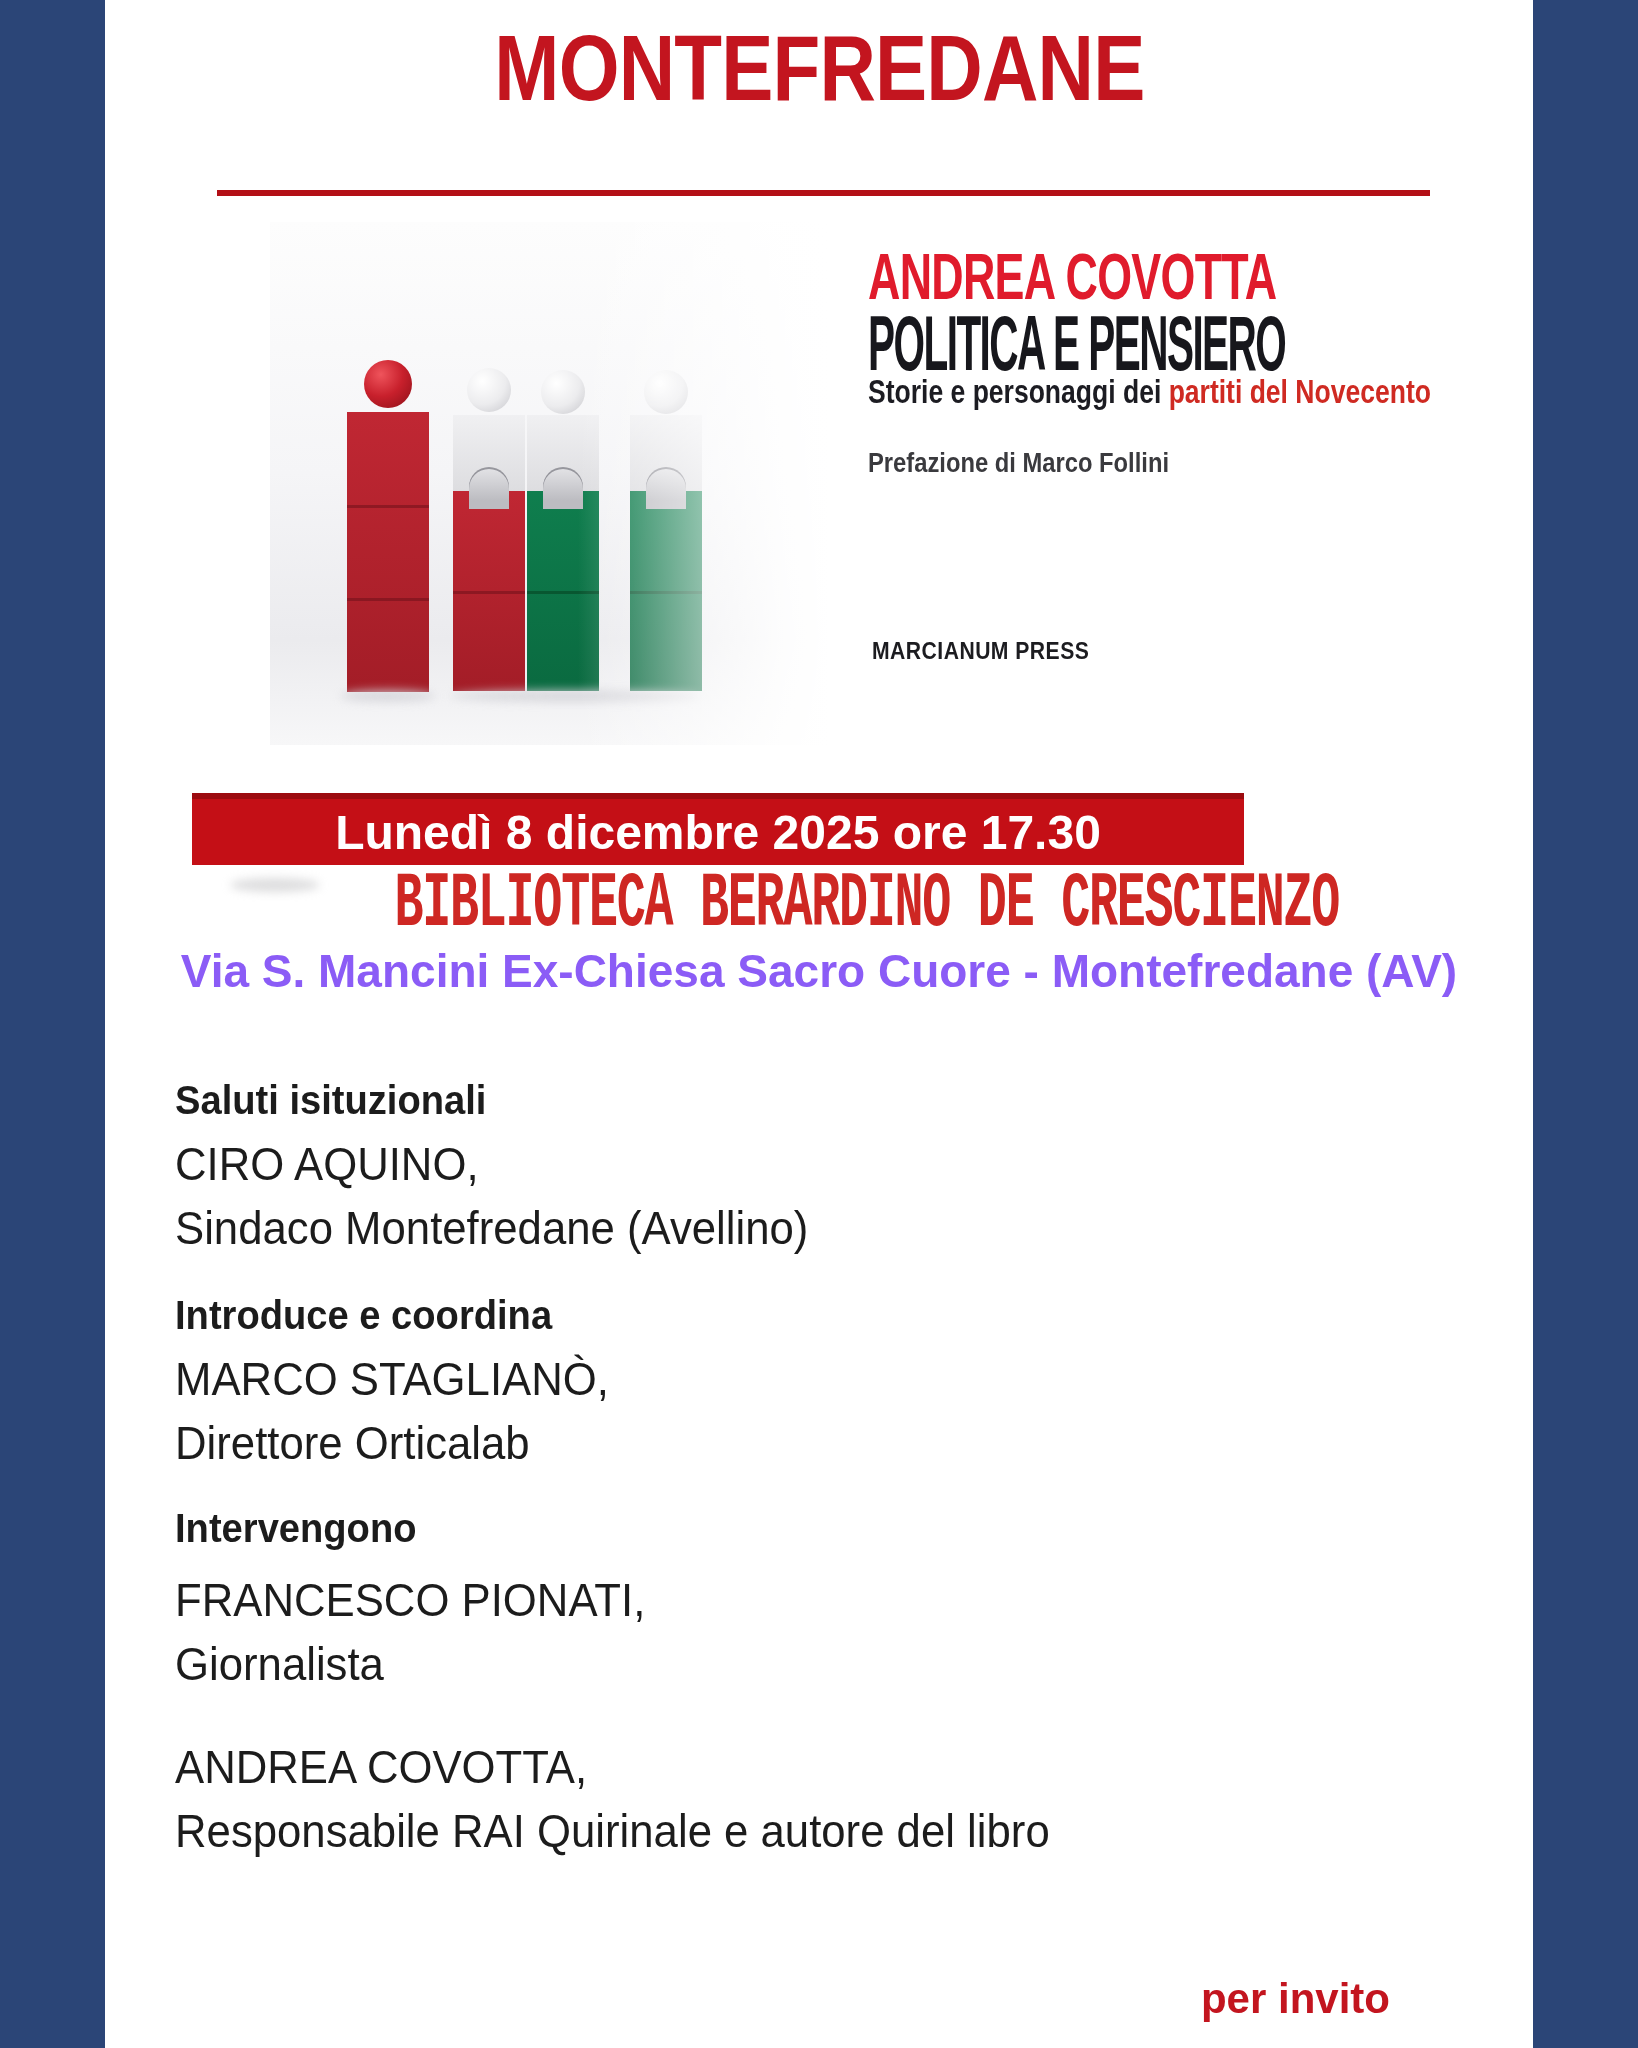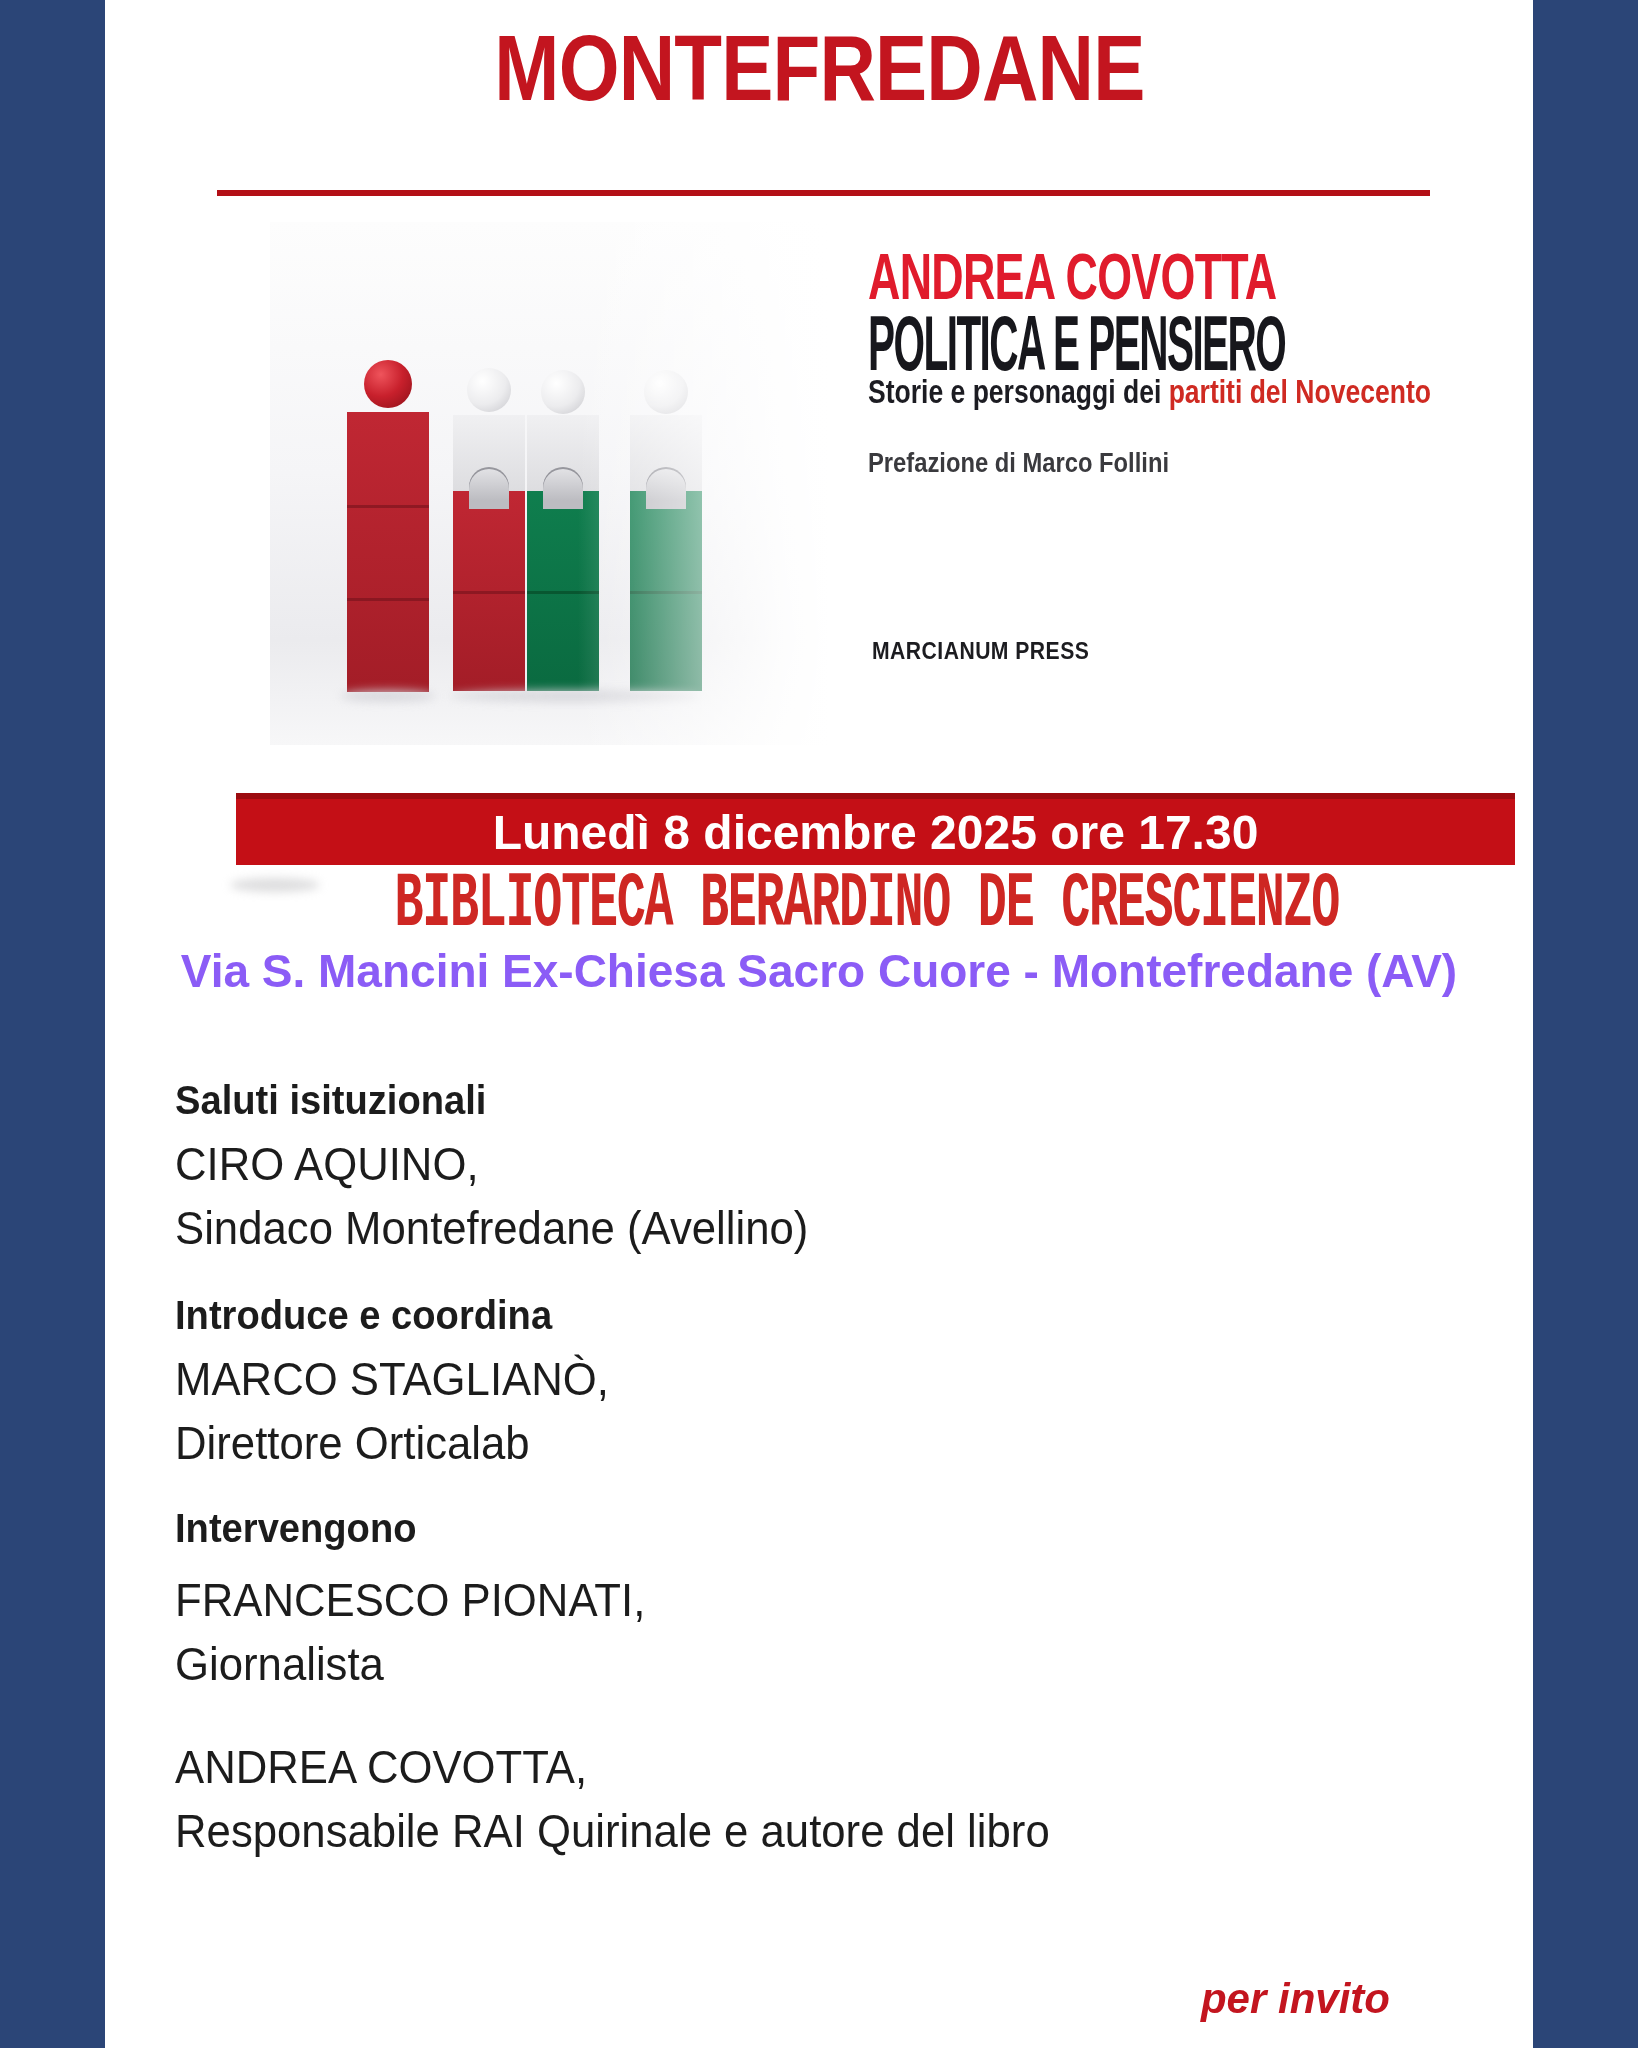--- a/index.html
+++ b/index.html
@@ -51,41 +51,41 @@
     color:#17171c;letter-spacing:-3px;transform:scaleX(0.52);transform-origin:left top;white-space:nowrap;}
   .cover-subtitle{position:absolute;left:868px;top:372px;font-size:34px;font-weight:bold;
     color:#1c1c22;transform:scaleX(0.78);transform-origin:left top;white-space:nowrap;}
   .cover-subtitle .red-part{color:#cf2a22;}
   .cover-preface{position:absolute;left:868px;top:448px;font-size:27px;font-weight:bold;
     color:#3a3a3e;transform:scaleX(0.88);transform-origin:left top;white-space:nowrap;}
   .cover-publisher{position:absolute;left:872px;top:638px;font-size:23px;font-weight:bold;
     color:#1c1c20;letter-spacing:.5px;transform:scaleX(0.92);transform-origin:left top;white-space:nowrap;}
 
   
-  .date-banner{position:absolute;left:192px;top:793px;width:1279px;height:72px;
+  .date-banner{position:absolute;left:192px;top:793px;width:1052px;height:72px;
     background:#c40f16;border-top:6px solid #9c0b10;box-sizing:border-box;
-    display:flex;align-items:center;justify-content:center;margin-left:44px;}
+    display:flex;align-items:center;justify-content:center;}
   .date-banner-text{color:#ffffff;font-size:48px;font-weight:bold;white-space:nowrap;}
   .venue-wrap{position:absolute;left:105px;right:105px;top:860px;text-align:right;font-family:Liberation Mono, monospace;}
   .venue-text{display:inline-block;font-size:78px;font-weight:bold;color:#ce2723;
     letter-spacing:-2px;transform:scaleX(0.62);transform-origin:center top;white-space:nowrap;}
   .smudge{position:absolute;left:230px;top:878px;width:90px;height:14px;border-radius:50%;
     background:#c2c2c4;filter:blur(5px);opacity:.55;}
   .address-wrap{position:absolute;left:105px;right:105px;top:944px;text-align:center;}
   .address-text{display:inline-block;font-size:46px;font-weight:bold;color:#8b5cf6;white-space:nowrap;}
 
   
   .program{position:absolute;left:175px;top:0;width:1300px;color:#1c1c1c;
     transform:scaleX(0.93);transform-origin:left top;}
   .program-section{position:absolute;left:0;}
   .p-heading{font-size:41px;font-weight:bold;line-height:64px;white-space:nowrap;}
   .p-line{font-size:47px;font-weight:normal;line-height:64px;white-space:nowrap;}
   .sec-1{top:1068px;} .sec-2{top:1283px;} .sec-3{top:1496px;} .sec-4{top:1735px;}
 
-  .per-invito{position:absolute;right:248px;top:1975px;font-size:42px;font-weight:bold;color:#c3151f;font-style:italic;}
+  .per-invito{position:absolute;right:248px;top:1975px;font-size:42px;font-weight:bold;color:#c3151f;}
 </style>
 </head>
 <body>
 
 <div class="page">
   <div class="side-border left"></div>
   <div class="side-border right"></div>
 
   <div class="muni-title-wrap">
     <span class="muni-title">MONTEFREDANE</span>

